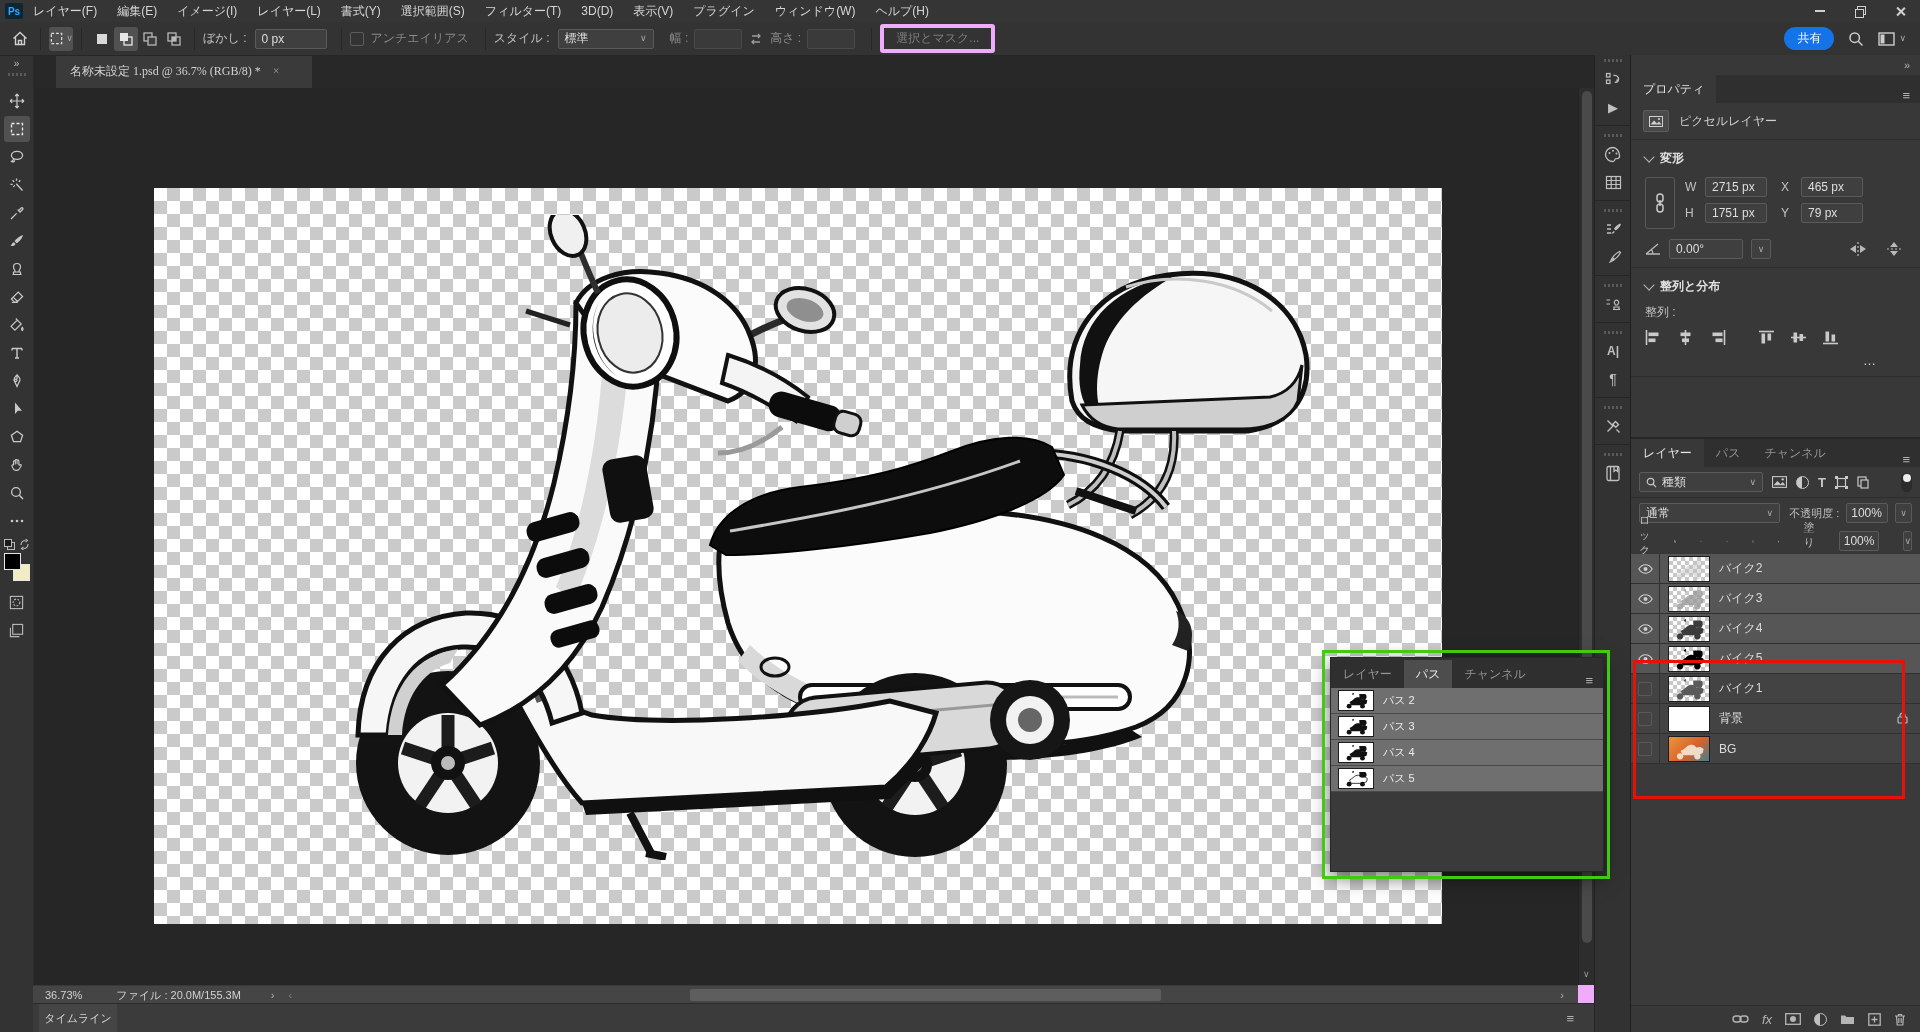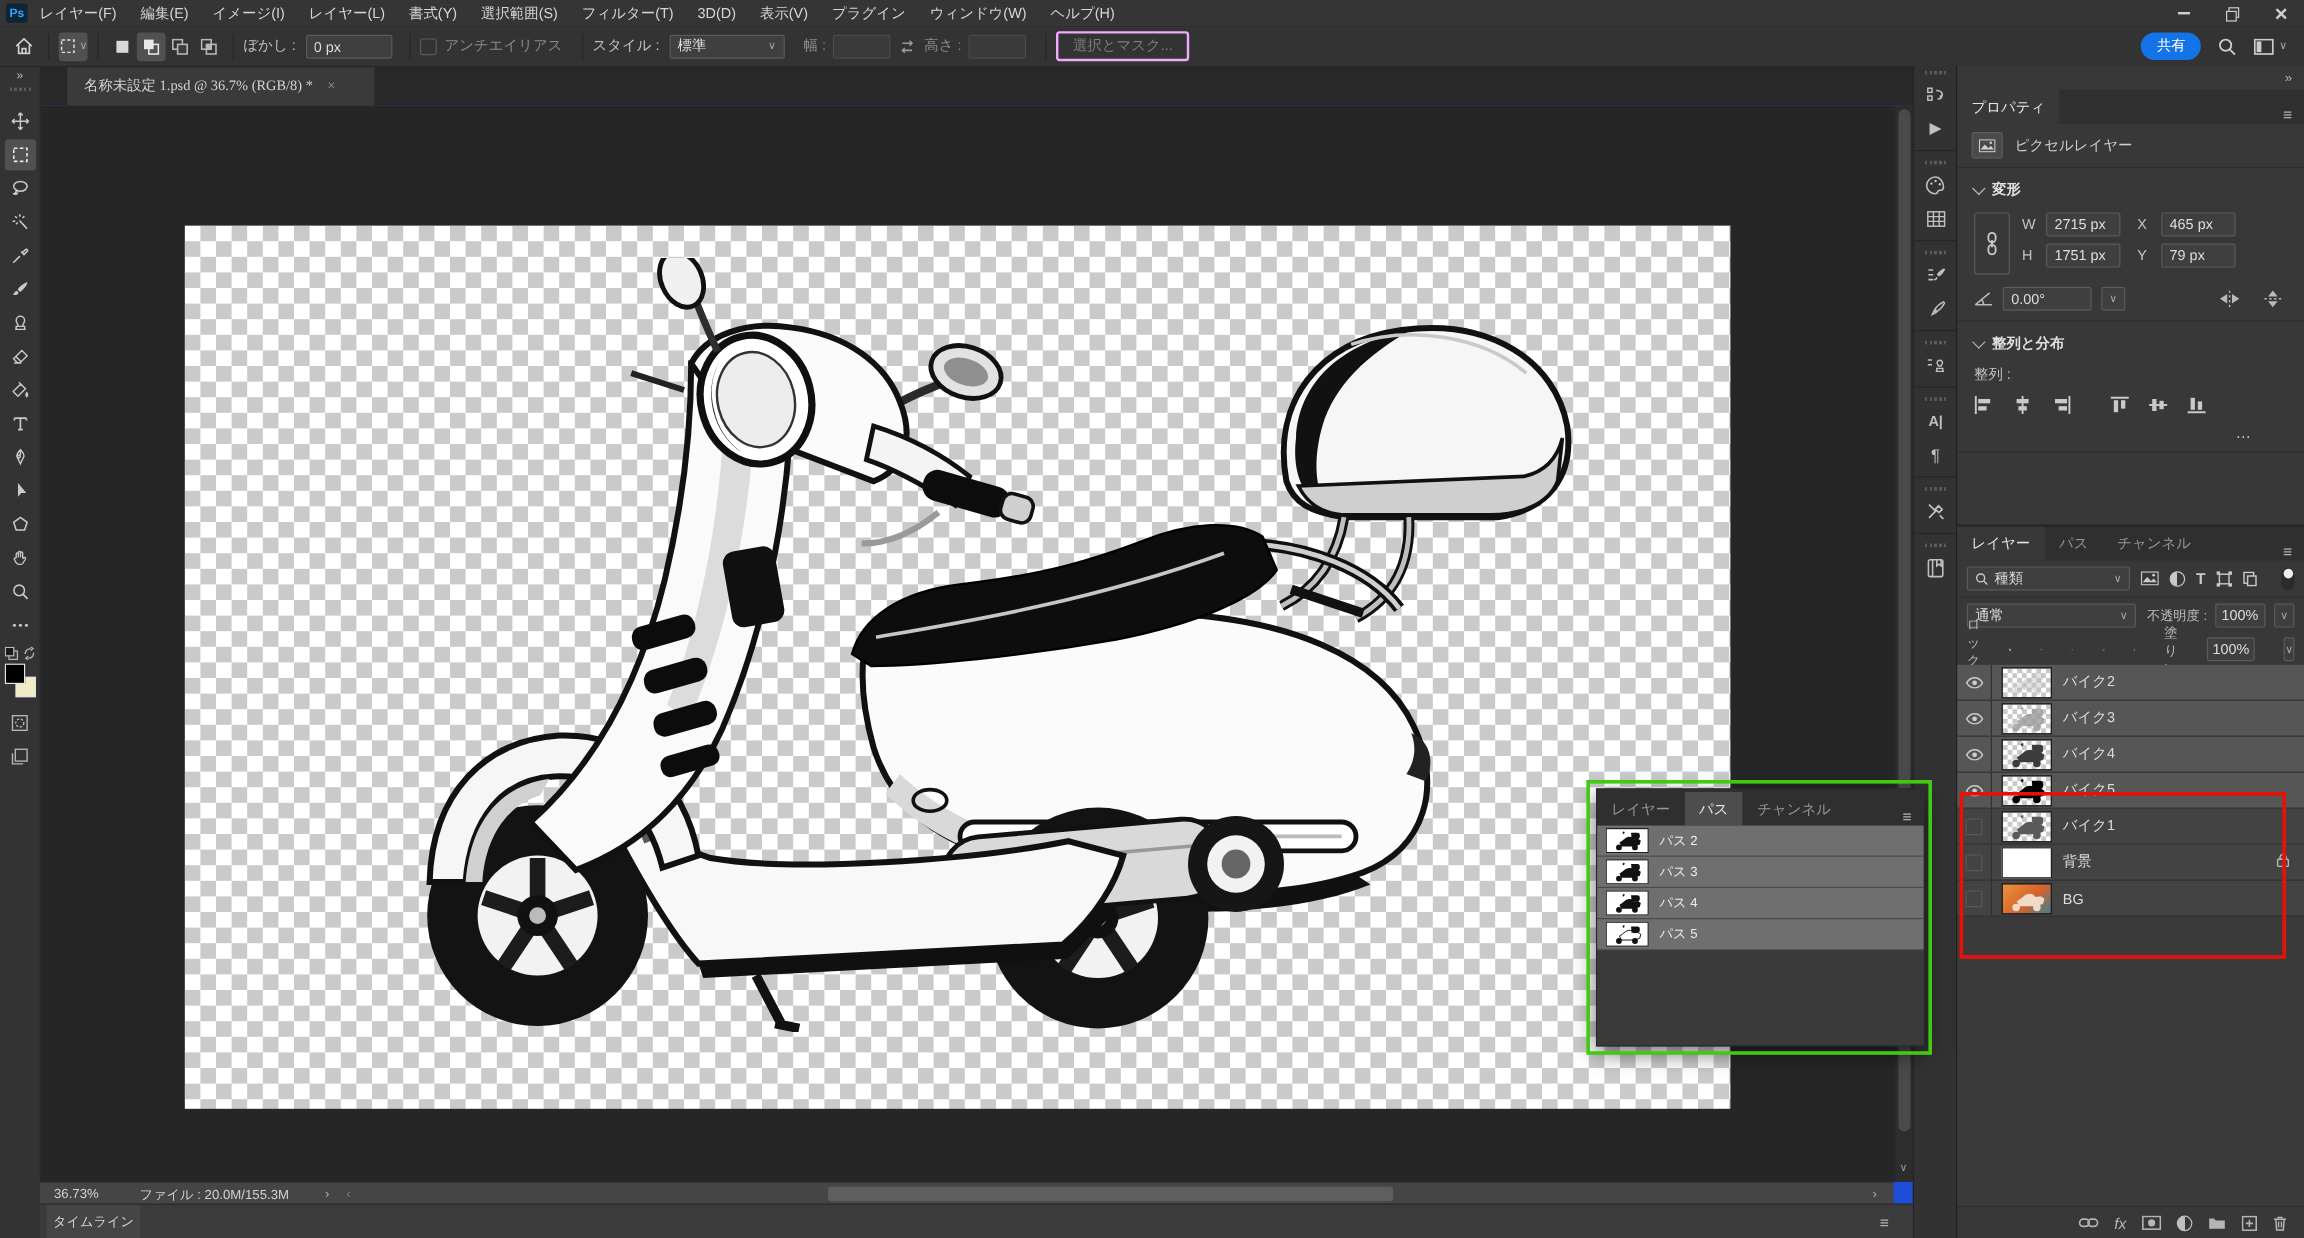--- a/index.html
+++ b/index.html
@@ -1,16 +1,16 @@
 <!DOCTYPE html>
 <html><head>
 <meta charset="utf-8">
 <style>
   html,body{margin:0;padding:0;background:#1b1b1b;}
-  #root{position:relative;width:1920px;height:1032px;overflow:hidden;background:#1d4ed8;
+  #root{position:relative;width:1920px;height:1032px;overflow:hidden;background:#f0abfc;
         font-family:"Liberation Sans","DejaVu Sans",sans-serif;color:#d4d4d4;-webkit-font-smoothing:antialiased;}
   .abs{position:absolute;}
   .flex{display:flex;align-items:center;}
   .lbl{font-size:12px;color:#c3c3c3;white-space:nowrap;}
   .dim{color:#8a8a8a;}
   .field{background:#3f3f3f;border:1px solid #5a5a5a;border-radius:2px;color:#dedede;
          font-size:12px;font-family:inherit;padding:0 6px;height:20px;box-sizing:border-box;}
   .selectbox{background:#3f3f3f;border:1px solid #5a5a5a;border-radius:2px;height:20px;
          display:flex;align-items:center;justify-content:space-between;padding:0 6px;font-size:12px;color:#dedede;box-sizing:border-box;}
   .cv{font-size:9px;color:#a8a8a8;line-height:1;}
@@ -156,21 +156,21 @@
     <span class="lbl dim" style="margin-left:16px;">幅 :</span>
     <input class="field" style="width: 48px; margin-left: 6px; background: rgb(58, 58, 58); border-color: rgb(74, 74, 74);" readonly="" value="">
     <span class="toolbtn" style="margin:0 2px;">
       <svg width="14" height="12" viewBox="0 0 14 12">
           <path d="M3 3h8M9 1l2 2-2 2M11 9H3M5 7L3 9l2 2" fill="none" stroke="#9a9a9a" stroke-width="1.3"></path>
         </svg>
     </span>
     <span class="lbl dim">高さ :</span>
     <input class="field" style="width: 48px; margin-left: 6px; background: rgb(58, 58, 58); border-color: rgb(74, 74, 74);" readonly="" value="">
     <div class="sep" style="margin-left:16px;"></div>
-    <div style="border:2px solid #f0abfc;border-radius:3px;padding:2px 12px;font-size:12px;color:#7d7d7d;">選択とマスク...</div>
+    <div style="border:4px solid #f0abfc;border-radius:3px;padding:2px 12px;font-size:12px;color:#7d7d7d;">選択とマスク...</div>
     <div style="margin-left:auto;display:flex;align-items:center;gap:14px;margin-right:14px;">
       <div style="background:#1473e6;color:#fff;font-size:12px;border-radius:12px;padding:3px 13px;">共有</div>
       <svg width="16" height="16" viewBox="0 0 16 16">
           <circle cx="6.7" cy="6.7" r="4.7" fill="none" stroke="#cdcdcd" stroke-width="1.5"></circle>
           <path d="M10.3 10.3L14.5 14.5" stroke="#cdcdcd" stroke-width="1.5"></path>
         </svg>
       <span class="flex" style="gap:4px;">
         <svg width="17" height="14" viewBox="0 0 17 14">
             <rect x="1" y="1" width="15" height="12" fill="none" stroke="#cdcdcd" stroke-width="1.4"></rect>
             <rect x="2.5" y="2.5" width="4" height="9" fill="#cdcdcd"></rect>
@@ -598,21 +598,21 @@
 
     <div style="display:flex;flex-direction:column;flex:1;min-height:0;">
       <div class="paneltabsrow">
         <div class="paneltab active">レイヤー</div>
         <div class="paneltab">パス</div>
         <div class="paneltab">チャンネル</div>
         <div class="hamb">≡</div>
       </div>
 
       <div class="flex" style="height:30px;border-bottom:1px solid #2d2d2d;padding:0 8px;gap:9px;">
-        <div class="selectbox" style="width:136px;gap:21px;">
+        <div class="selectbox" style="width:124px;gap:21px;">
           <span class="flex" style="gap:5px;">
             <svg width="11" height="11" viewBox="0 0 12 12">
                 <circle cx="5" cy="5" r="3.6" fill="none" stroke="#c9c9c9" stroke-width="1.3"></circle>
                 <path d="M7.8 7.8L11 11" stroke="#c9c9c9" stroke-width="1.3"></path>
               </svg>
             <span>種類</span>
           </span>
           <span class="cv">∨</span>
         </div>
         <svg width="15" height="12" viewBox="0 0 14 11">

